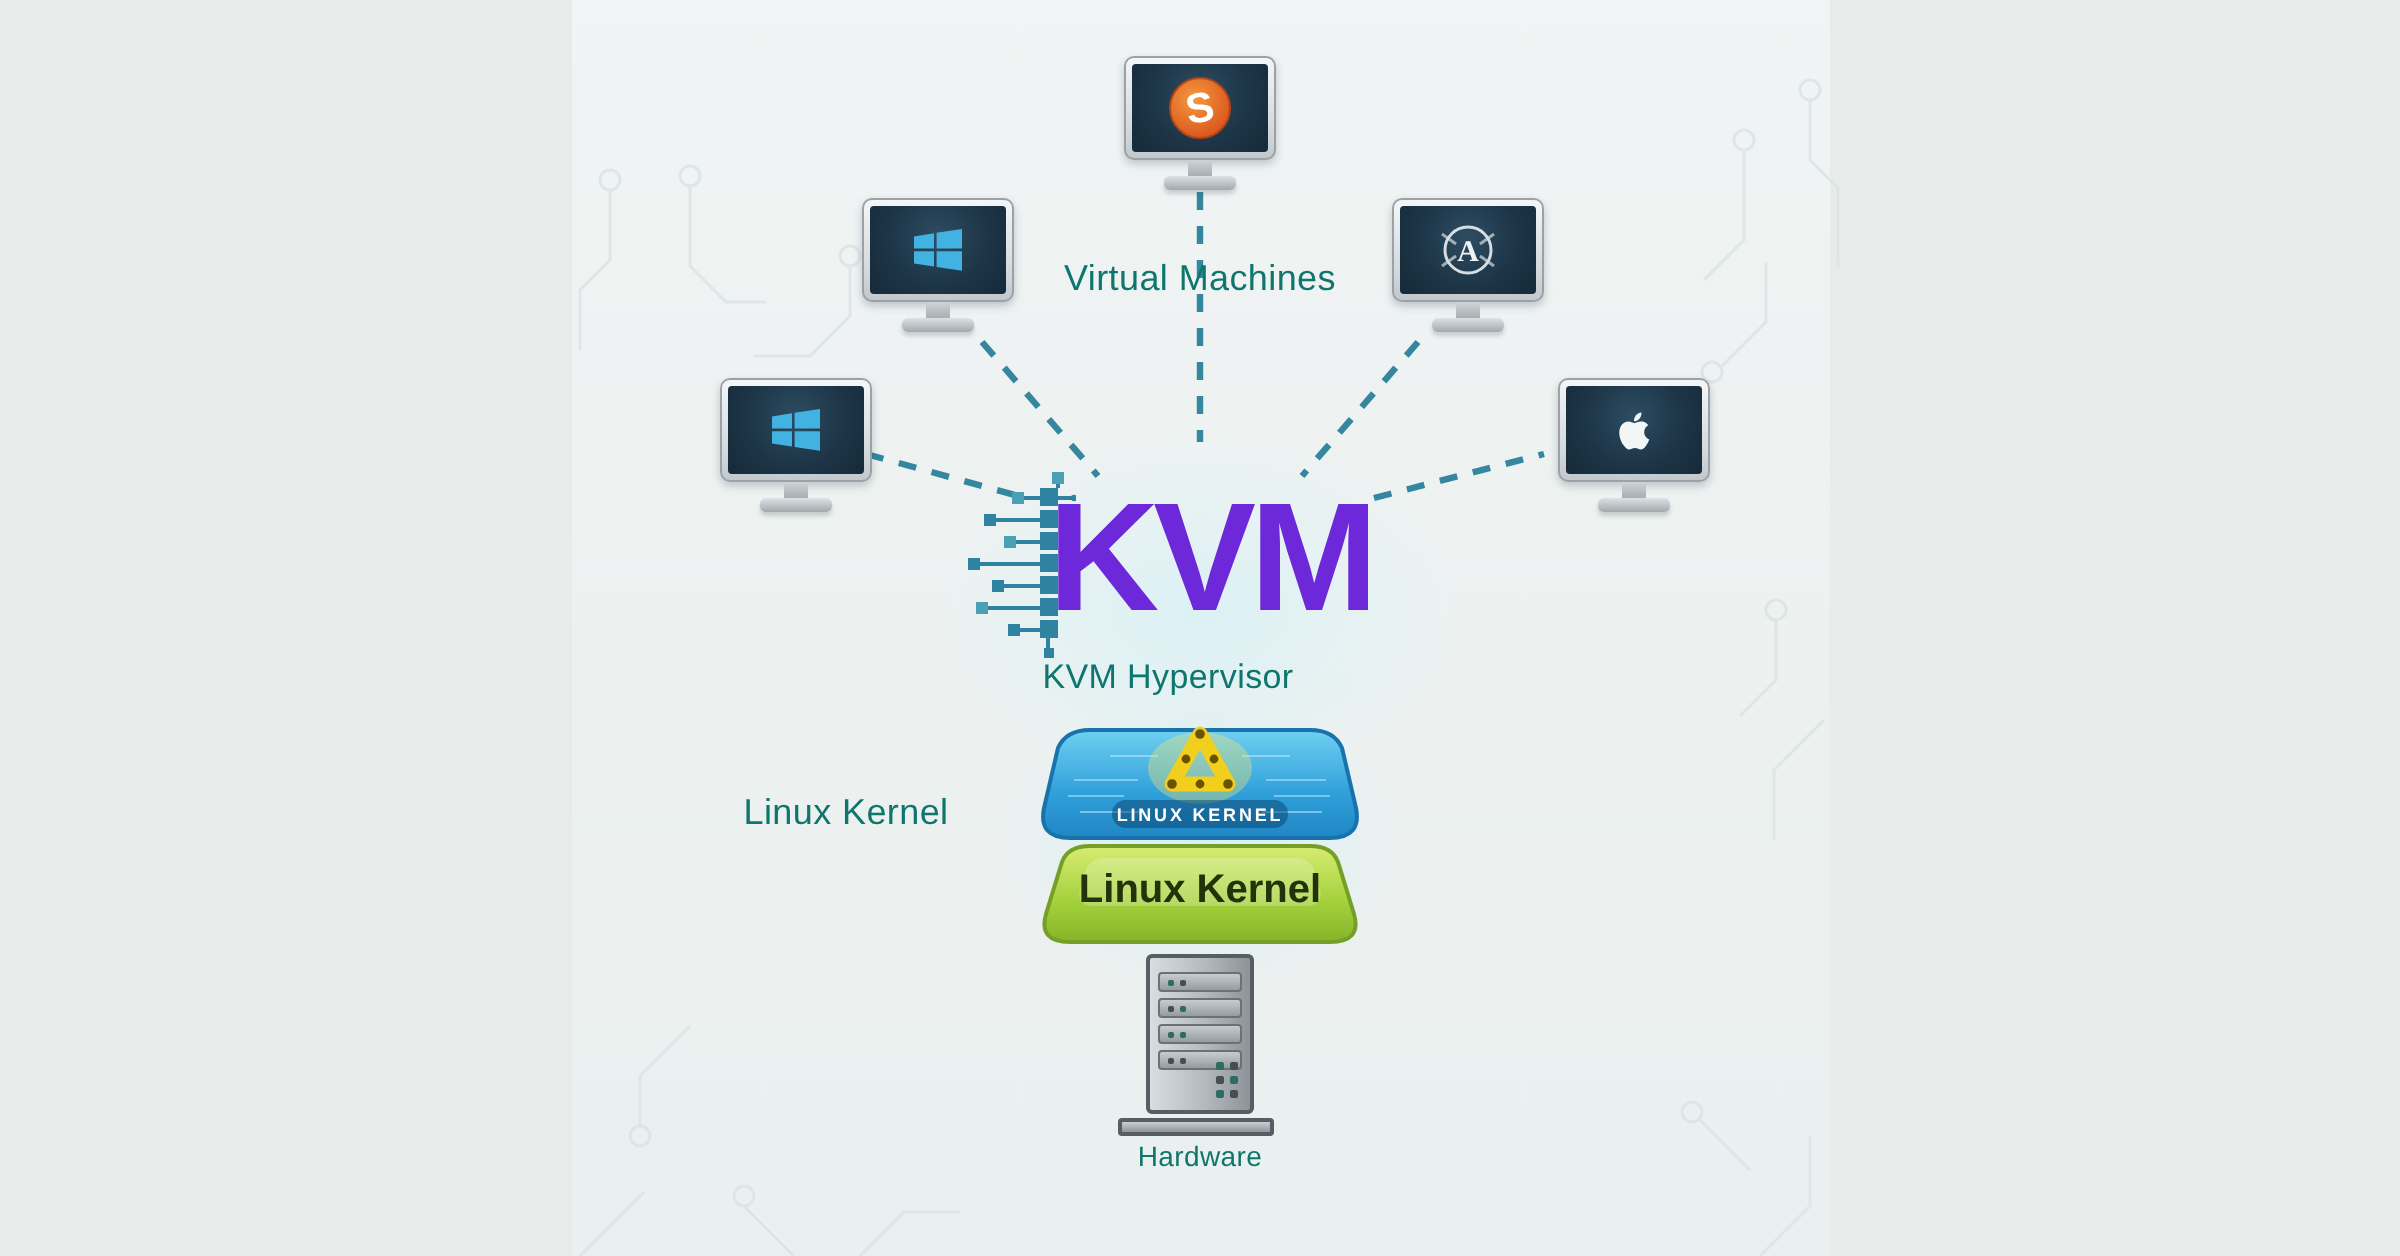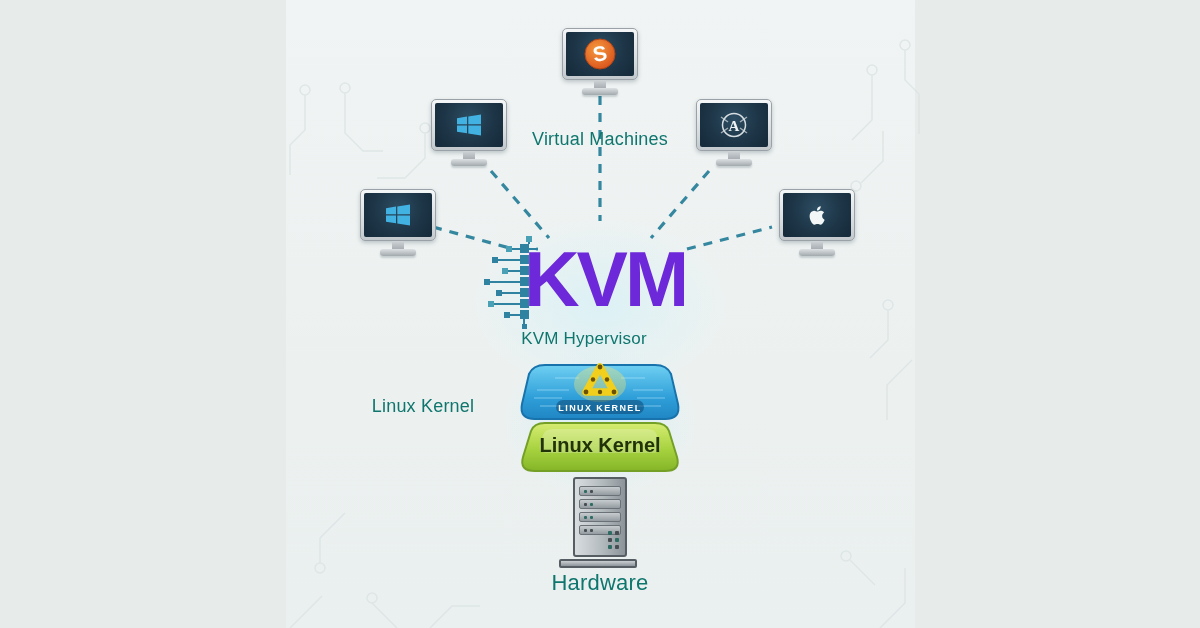--- a/index.html
+++ b/index.html
@@ -36,21 +36,21 @@
     background:linear-gradient(180deg,#cfd4d7,#a8aeb3);}
   .mbase{width:36px;height:7px;margin:0 auto;border-radius:3px;
     background:linear-gradient(180deg,#dde1e3,#a2a9ad);
     box-shadow:0 2px 2px rgba(40,60,70,.2);}
 
   
   .label{position:absolute;font-weight:normal;color:#0f766e;letter-spacing:.2px;}
   .label.vm{left:450px;top:129px;width:300px;text-align:center;font-size:18px;}
   .label.hyp{left:434px;top:329px;width:300px;text-align:center;font-size:17px;}
   .label.side{left:358px;top:396px;width:130px;text-align:center;font-size:18px;}
-  .label.hw{left:450px;top:570px;width:300px;text-align:center;font-size:22px;}
+  .label.hw{left:450px;top:570px;width:300px;text-align:center;font-size:14px;}
 
   
   .kvm-text{position:absolute;left:524px;top:243px;width:170px;height:76px;
     font-size:77px;line-height:72px;font-weight:bold;letter-spacing:-3px;
     color:#6d28d9;}
   .kvm-circuit{position:absolute;left:482px;top:236px;}
 
   
   .blue-layer{position:absolute;left:515px;top:358px;}
   .green-layer{position:absolute;left:515px;top:421px;}

